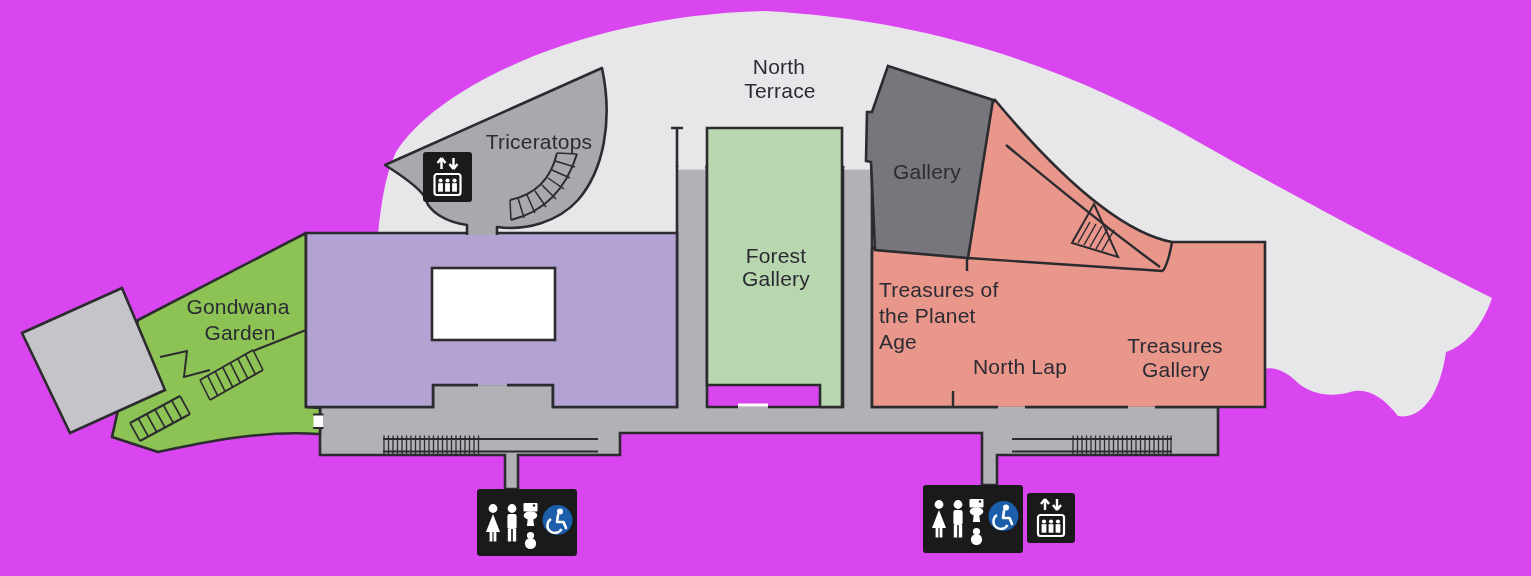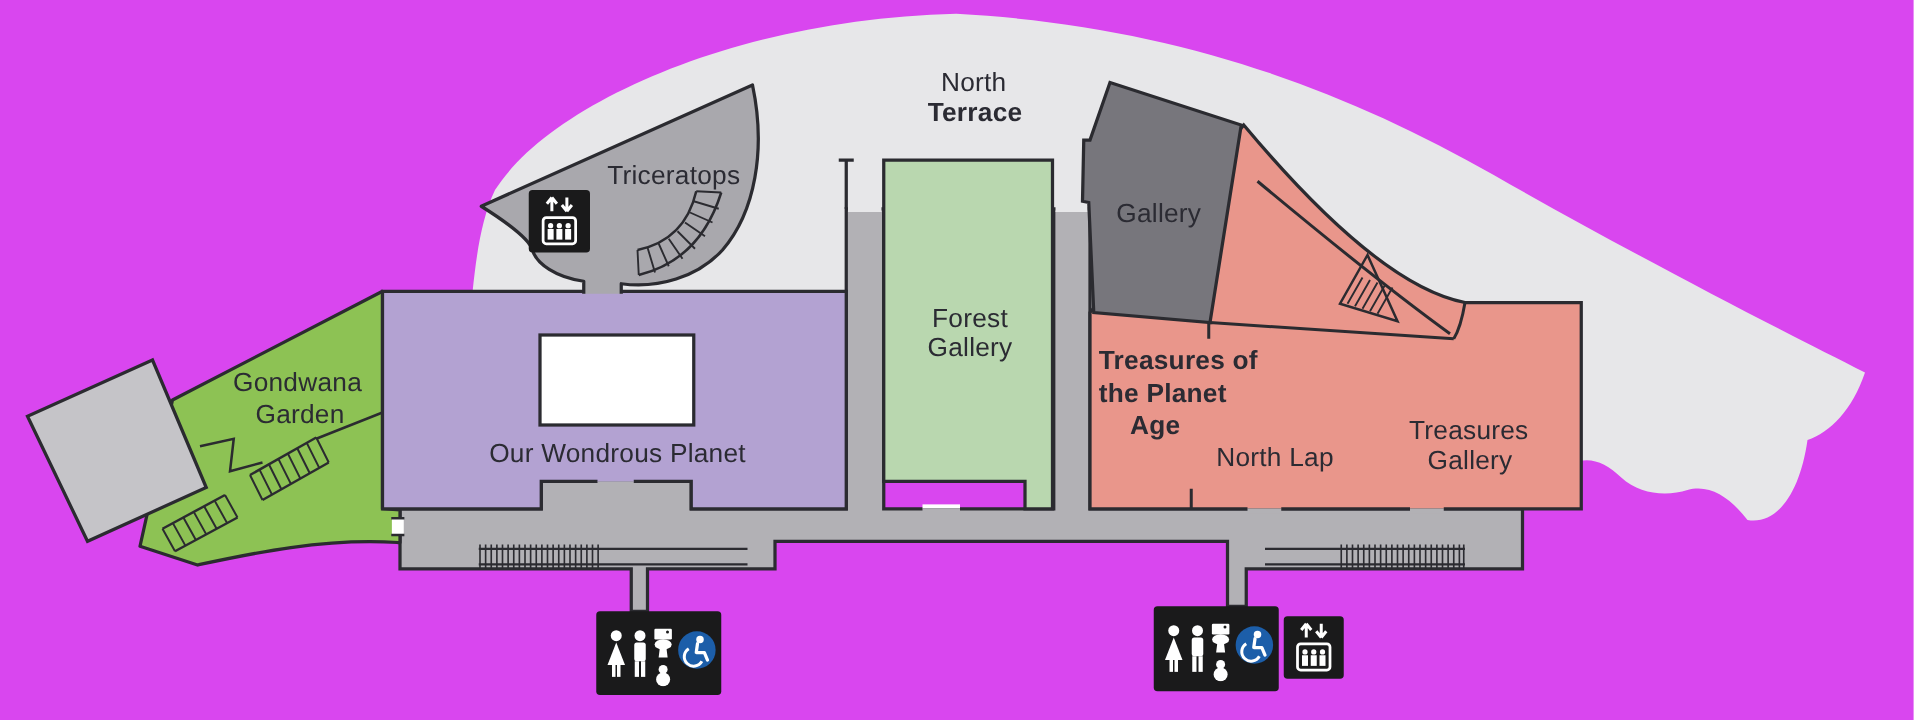--- a/index.html
+++ b/index.html
@@ -15,21 +15,21 @@
     position:absolute;
     transform:translate(-50%,-50%);
     font-size:21px;
     line-height:25px;
     letter-spacing:.2px;
     color:#2b2b33;
     white-space:nowrap;
     text-align:center;
     pointer-events:none;
   }
-  .lbl.left{transform:translate(0,-50%);text-align:center;font-weight:bold;}
+  .lbl.left{transform:translate(0,-50%);text-align:center;}
 </style>
 </head>
 <body>
 
 <div class="map-canvas">
 <svg width="1531" height="576" viewBox="0 0 1531 576">
 
   <path d="M378,234 C381,205 385,175 396,152 C440,83 590,15 765,11 C930,20 1065,66 1195,140 C1300,200 1420,262 1492,298 C1482,328 1464,346 1446,352 C1440,394 1422,420 1398,416 C1384,398 1368,387 1350,392 C1334,397 1312,396 1297,382 C1286,371 1274,366 1263,369 L1263,300 L1100,300 L900,280 L700,260 L500,246 L420,240 Z" fill="#e7e7e9"></path>
 
   <path d="M320,407 L433,407 L433,385 L553,385 L553,407 L677,407 L677,167 L707,167 L707,407 L843,407 L843,167 L872,167 L872,407 L1218,407 L1218,455 L997,455 L997,485 L982,485 L982,433 L620,433 L620,455 L518,455 L518,489 L505,489 L505,455 L320,455 Z" fill="#b2b1b5" stroke="#2b2b30" stroke-width="2.6" stroke-linejoin="miter"></path>
@@ -195,35 +195,34 @@
           <rect x="-9.4" y="6.2" width="4.8" height="8.5"></rect>
       <circle cx="0" cy="3.5" r="2.1"></circle>
           <rect x="-2.4" y="6.2" width="4.8" height="8.5"></rect>
       <circle cx="7" cy="3.5" r="2.1"></circle>
           <rect x="4.6" y="6.2" width="4.8" height="8.5"></rect>
     </g>
   </g>
 </svg>
 
   <div class="lbl" style="left:779px;top:66px;">North</div>
-  <div class="lbl" style="left:780px;top:90px;font-weight:bold;">Terrace</div>
+  <div class="lbl" style="left:780px;top:90px;">Terrace</div>
 
   <div class="lbl" style="left:539px;top:141px;text-align:center;">Triceratops</div>
 
   <div class="lbl" style="left:927px;top:171px;">Gallery</div>
 
   <div class="lbl" style="left:238px;top:306px;">Gondwana</div>
   <div class="lbl" style="left:240px;top:332px;">Garden</div>
 
-  <div class="lbl" style="left:494px;top:363px;">Our Wondrous Planet</div>
 
   <div class="lbl" style="left:776px;top:255px;">Forest</div>
   <div class="lbl" style="left:776px;top:278px;">Gallery</div>
 
   <div class="lbl left" style="left:879px;top:289px;">Treasures of</div>
   <div class="lbl left" style="left:879px;top:315px;">the Planet</div>
-  <div class="lbl left" style="left:904px;top:341px;">Age</div>
+  <div class="lbl left" style="left:879px;top:341px;">Age</div>
 
   <div class="lbl" style="left:1020px;top:366px;">North Lap</div>
 
   <div class="lbl" style="left:1175px;top:345px;">Treasures</div>
   <div class="lbl" style="left:1176px;top:369px;">Gallery</div>
 </div>
 
 </body></html>

